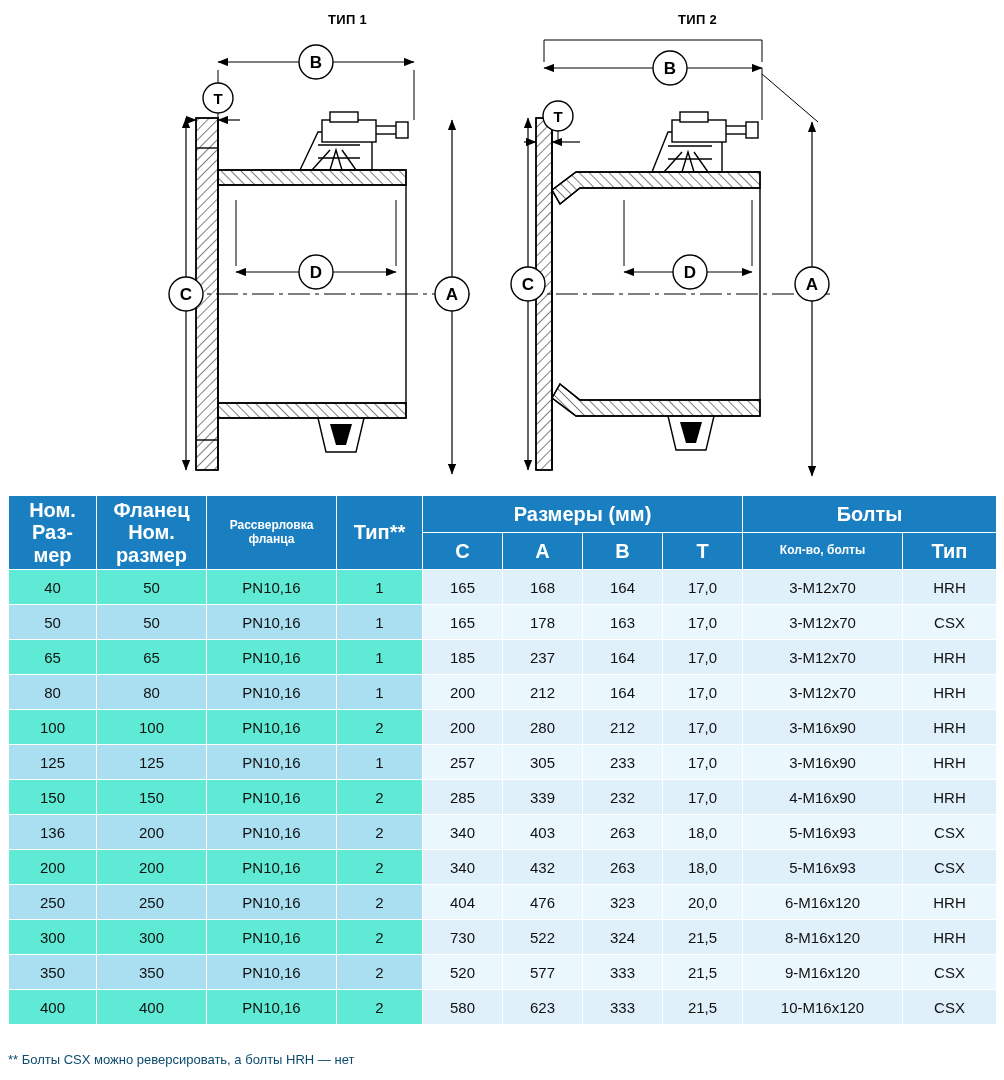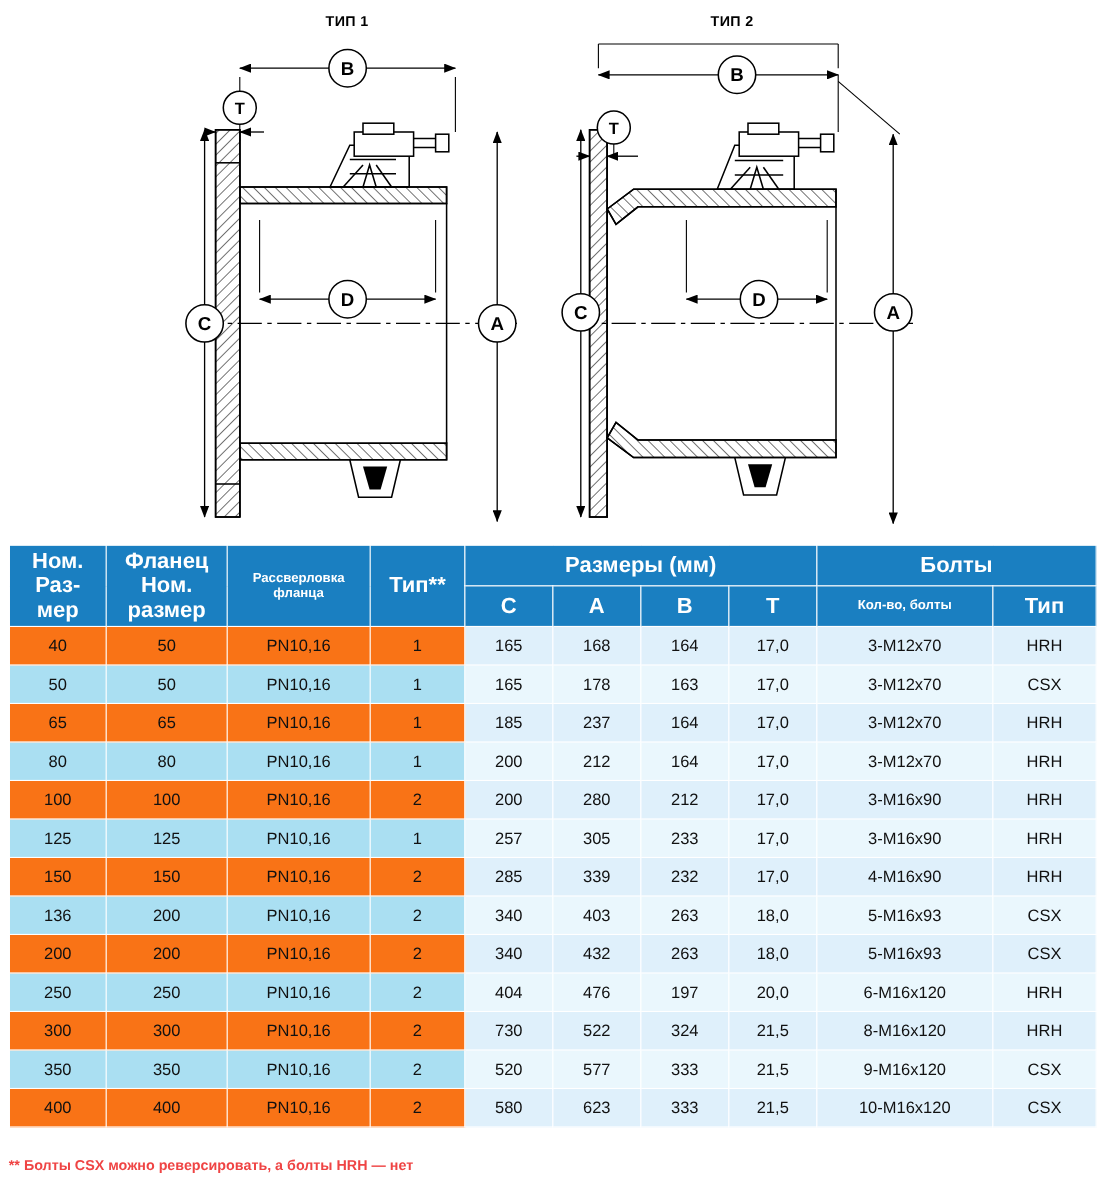--- a/index.html
+++ b/index.html
@@ -24,20 +24,21 @@
   .drawings {
     position: relative;
     width: 1004px;
     height: 492px;
   }
   .dwg-title {
     position: absolute;
     font-size: 13px;
     font-weight: bold;
     letter-spacing: 0.3px;
+    margin-left: 32px;
   }
   .dwg-title.t1 { left: 296px; top: 12px; }
   .dwg-title.t2 { left: 646px; top: 12px; text-align: right; }
 
   svg.drawing {
     position: absolute;
     left: 0;
     top: 0;
   }
 
@@ -69,38 +70,37 @@
   thead th.small {
     font-size: 12px;
   }
   tbody td {
     font-size: 15px;
     padding: 4px 2px;
     color: #111;
     height: 26px;
   }
   tbody tr td.c-dark {
-    background: #f97316;
+    background: #5eead4;
   }
   tbody tr td.c-light {
     background: #dff0fb;
   }
   tbody tr.alt td.c-dark {
     background: #aadff2;
   }
   tbody tr.alt td.c-light {
     background: #eaf7fd;
   }
   .footnote {
     position: absolute;
     left: 8px;
     top: 1052px;
     font-size: 13px;
-    color: #ef4444;
-    font-weight: bold;
+    color: #0c4a6e;
   }
 </style>
 </head>
 <body>
 
 <div class="page">
 
   <div class="drawings">
 
     <div class="dwg-title t1">ТИП 1</div>
@@ -397,21 +397,21 @@
             <td class="c-light">5-М16х93</td>
             <td class="c-light">CSX</td>
           </tr>
           <tr class="alt">
             <td class="c-dark">250</td>
             <td class="c-dark">250</td>
             <td class="c-dark">PN10,16</td>
             <td class="c-dark">2</td>
             <td class="c-light">404</td>
             <td class="c-light">476</td>
-            <td class="c-light">197</td>
+            <td class="c-light">323</td>
             <td class="c-light">20,0</td>
             <td class="c-light">6-М16х120</td>
             <td class="c-light">HRH</td>
           </tr>
           <tr>
             <td class="c-dark">300</td>
             <td class="c-dark">300</td>
             <td class="c-dark">PN10,16</td>
             <td class="c-dark">2</td>
             <td class="c-light">730</td>

